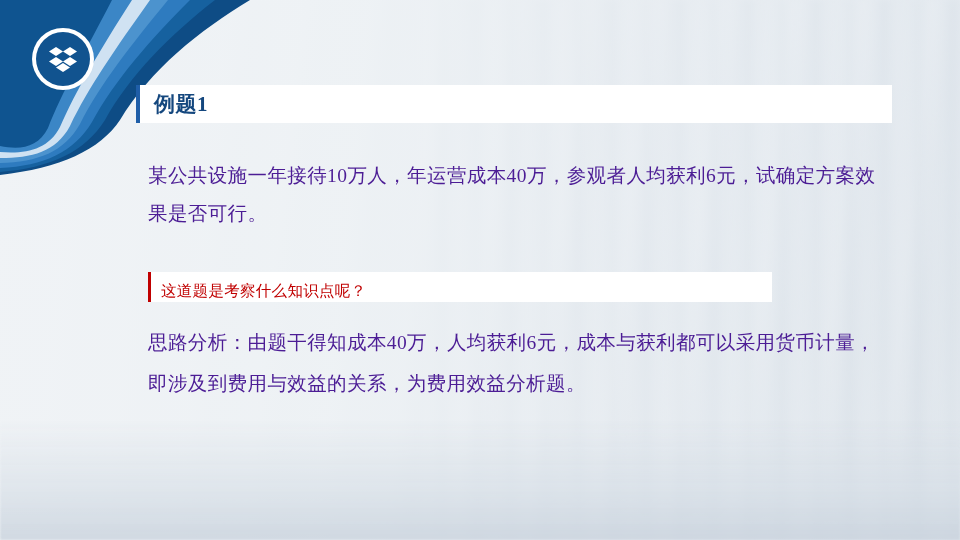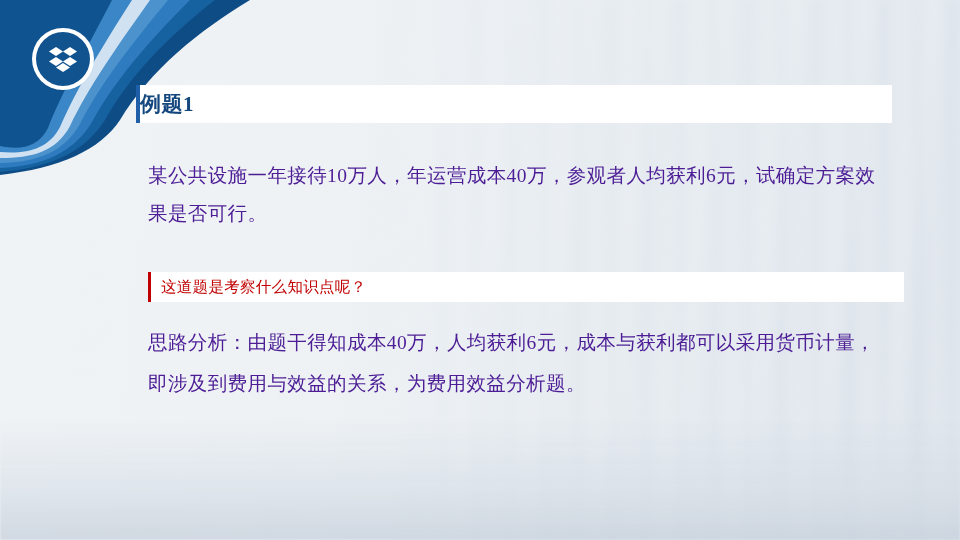--- a/index.html
+++ b/index.html
@@ -98,20 +98,21 @@
     top: 85px;
     width: 756px;
     height: 38px;
     background: #ffffff;
     border-left: 4px solid #1f5ea8;
     box-sizing: border-box;
     display: flex;
     align-items: center;
   }
   .title-text {
+    margin-left: 14px;
     font-size: 21px;
     font-weight: bold;
     color: #14477e;
     letter-spacing: 0.5px;
     font-family: "Liberation Serif", "DejaVu Serif", serif;
   }
 
   .para {
     position: absolute;
     color: #4c1d95;
@@ -123,27 +124,27 @@
   .para-1 {
     left: 148px;
     top: 157px;
     width: 740px;
   }
 
   .question-bar {
     position: absolute;
     left: 148px;
     top: 272px;
-    width: 756px;
+    width: 624px;
     height: 30px;
     background: #ffffff;
     border-left: 3px solid #c00000;
     box-sizing: border-box;
     display: flex;
-    align-items: center;
+    align-items: flex-end;
   }
   .question-text {
     margin-left: 10px;
     font-size: 15.5px;
     color: #c00000;
     letter-spacing: 0.3px;
     font-family: "Liberation Sans", "DejaVu Sans", sans-serif;
   }
 
   .para-2 {

